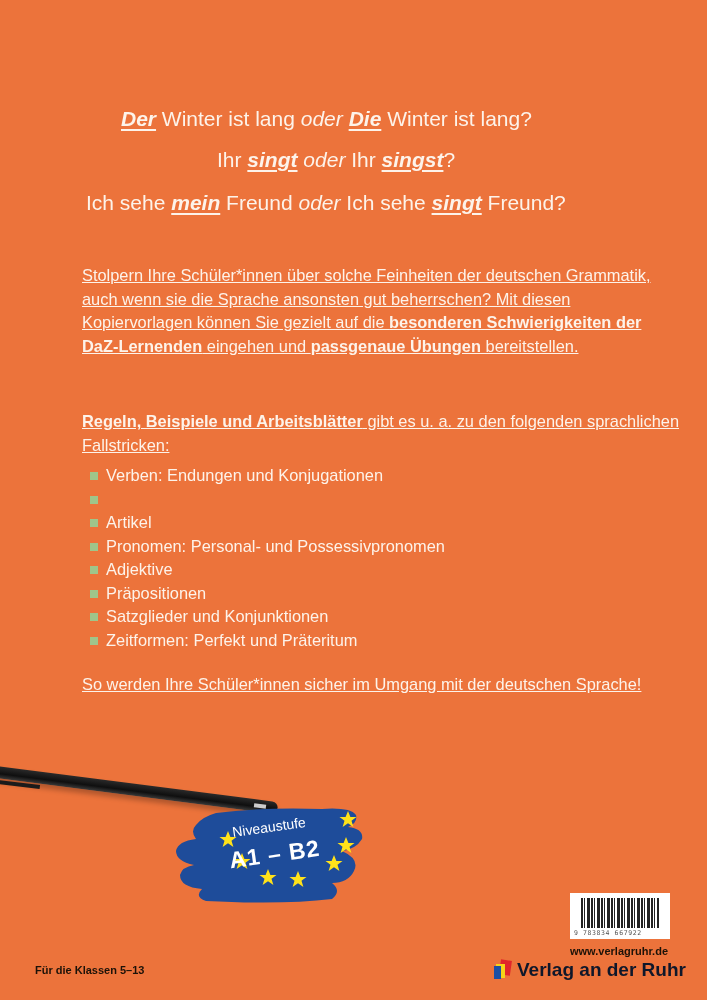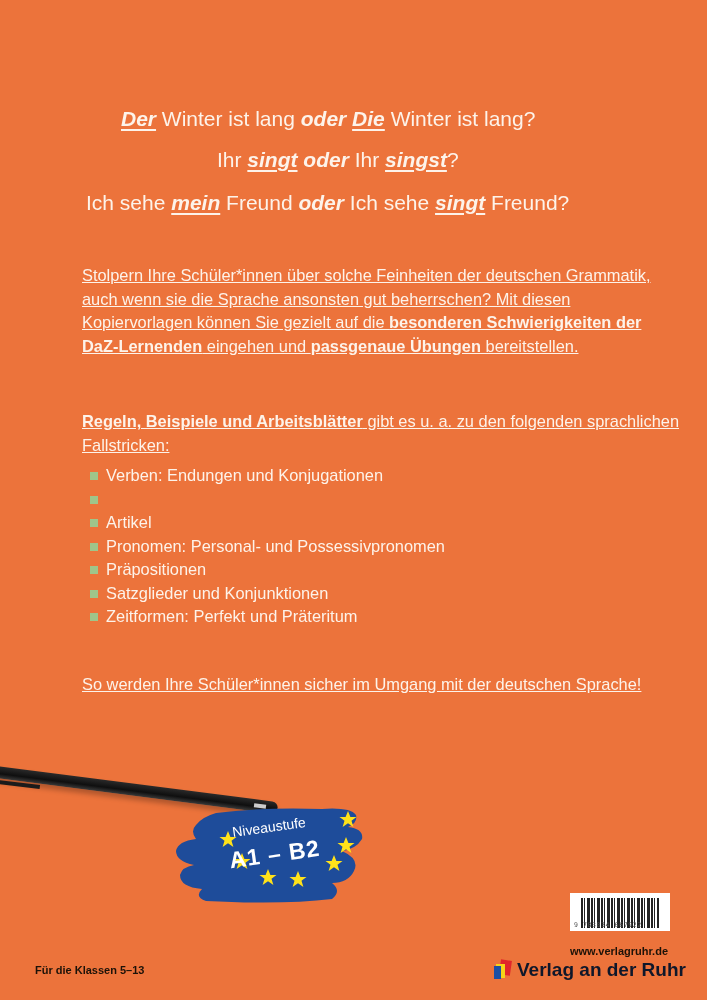--- a/index.html
+++ b/index.html
@@ -12,21 +12,21 @@
   }
   .examples {
     position: absolute; top: 100px; left: 0; width: 707px;
     text-align: center; font-size: 21px; line-height: 1;
   }
   .ex-line { position: absolute; white-space: nowrap; }
   .ex-line.l1 { top: 8px; left: 121px; }
   .ex-line.l2 { top: 49px; left: 217px; }
   .ex-line.l3 { top: 92px; left: 86px; }
   .hl { font-weight: bold; font-style: italic; text-decoration: underline; text-underline-offset: 3px; text-decoration-thickness: 2px; }
-  .it { font-style: italic; font-weight: bold; }
+  .it { font-style: italic; }
 
   .para {
     position: absolute; left: 82px; width: 600px;
     font-size: 16.4px; line-height: 23.5px; text-decoration: underline;
   }
   .para b { font-weight: bold; }
   .p1 { top: 264px; }
   .p2 { top: 410px; }
   .p3 { top: 673px; }
 
@@ -39,21 +39,21 @@
     transform: rotate(7.3deg); transform-origin: left center; border-radius: 2px 6px 6px 2px;
     box-shadow: 0 4px 5px rgba(0,0,0,0.25); }
   .pen-clip { position: absolute; left: -10px; top: 782px; width: 50px; height: 4px; background: #1b1b1b; transform: rotate(7deg); }
   .pen-tip { position: absolute; left: 254px; top: 804px; width: 12px; height: 4px; background: #ccc; transform: rotate(7deg); }
 
   .badge { position: absolute; left: 172px; top: 805px; width: 198px; height: 100px; }
   .badge svg { position: absolute; left: 0; top: 0; }
   .badge-title { position: absolute; left: 60px; top: 14px; font-size: 14px; color: #fff; transform: rotate(-8deg); }
   .badge-level { position: absolute; left: 57px; top: 36px; font-size: 23px; font-weight: bold; color: #fff; transform: rotate(-8deg); letter-spacing: 1px; }
 
-  .barcode { position: absolute; left: 570px; top: 893px; width: 100px; height: 38px; background: #fff; }
+  .barcode { position: absolute; left: 570px; top: 893px; width: 100px; height: 46px; background: #fff; }
   .bars { position: absolute; left: 11px; top: 5px; width: 78px; height: 30px;
     background: repeating-linear-gradient(90deg, #222 0 2px, #fff 2px 3px, #222 3px 4px, #fff 4px 6px, #222 6px 9px, #fff 9px 10px); }
   .barnum { position: absolute; left: 4px; bottom: 2px; font-family: "DejaVu Sans Mono", monospace; font-size: 6.5px; color: #555; letter-spacing: 0.6px; }
 
   .url { position: absolute; left: 570px; top: 945px; font-size: 11px; font-weight: bold; color: #1c1208; }
   .publisher { position: absolute; left: 493px; top: 959px; display: flex; align-items: center; }
   .pub-name { font-size: 19px; font-weight: bold; color: #0f172a; margin-left: 4px; }
   .grade { position: absolute; left: 35px; top: 964px; font-size: 11px; font-weight: bold; color: #1c1208; }
 </style>
 </head>
@@ -77,20 +77,24 @@
   <li>
       <span class="bullet"></span>
     </li>
   <li>
       <span class="bullet"></span>
       <span>Artikel</span>
     </li>
   <li>
       <span class="bullet"></span>
       <span>Pronomen: Personal- und Possessivpronomen</span>
+    </li>
+  <li>
+      <span class="bullet"></span>
+      <span>Adjektive</span>
     </li>
   <li>
       <span class="bullet"></span>
       <span>Präpositionen</span>
     </li>
   <li>
       <span class="bullet"></span>
       <span>Satzglieder und Konjunktionen</span>
     </li>
   <li>

